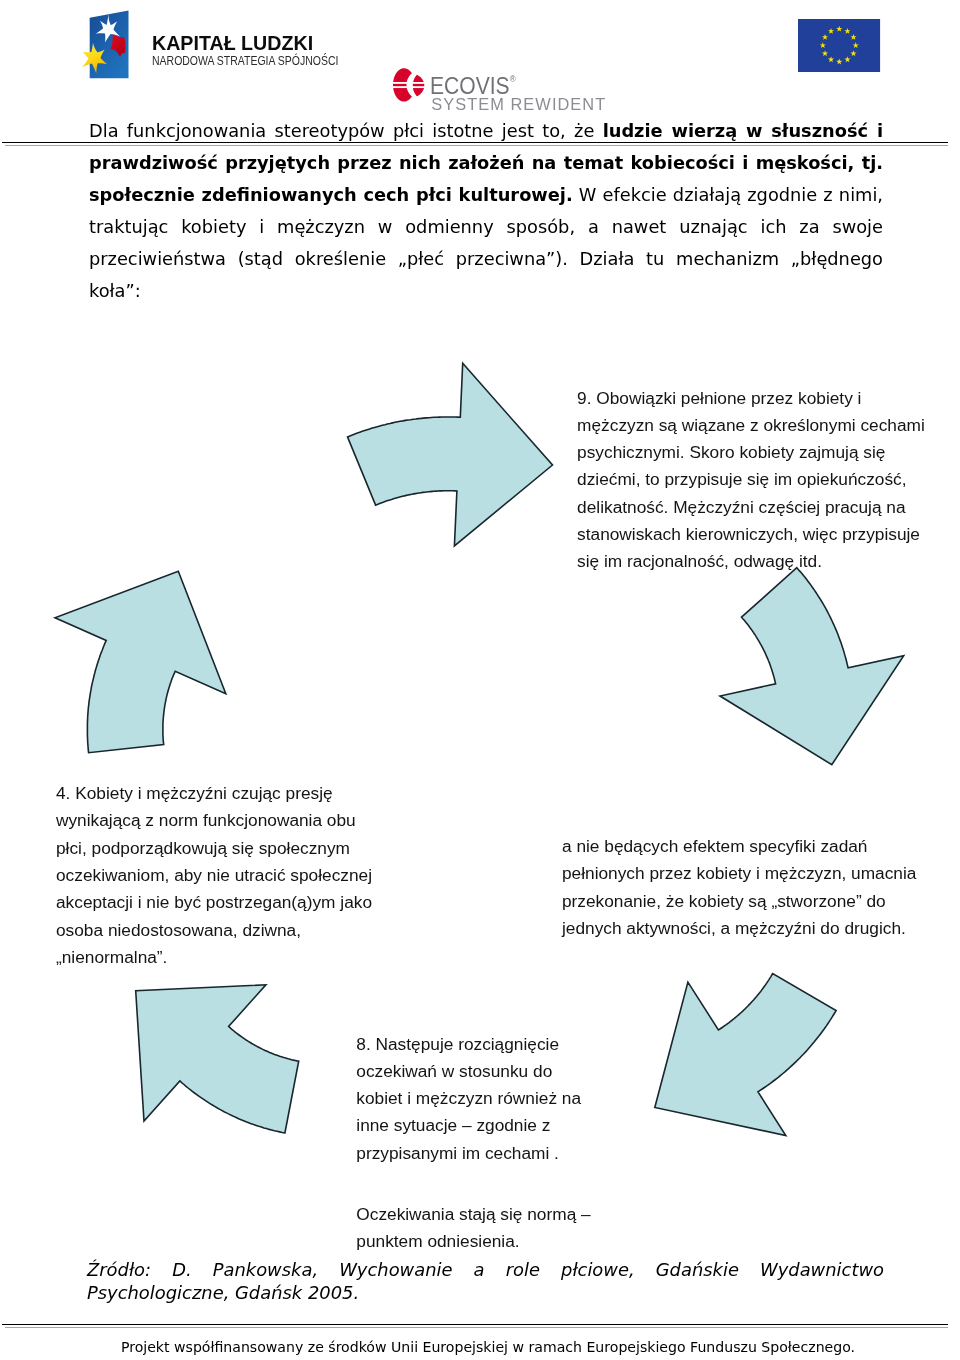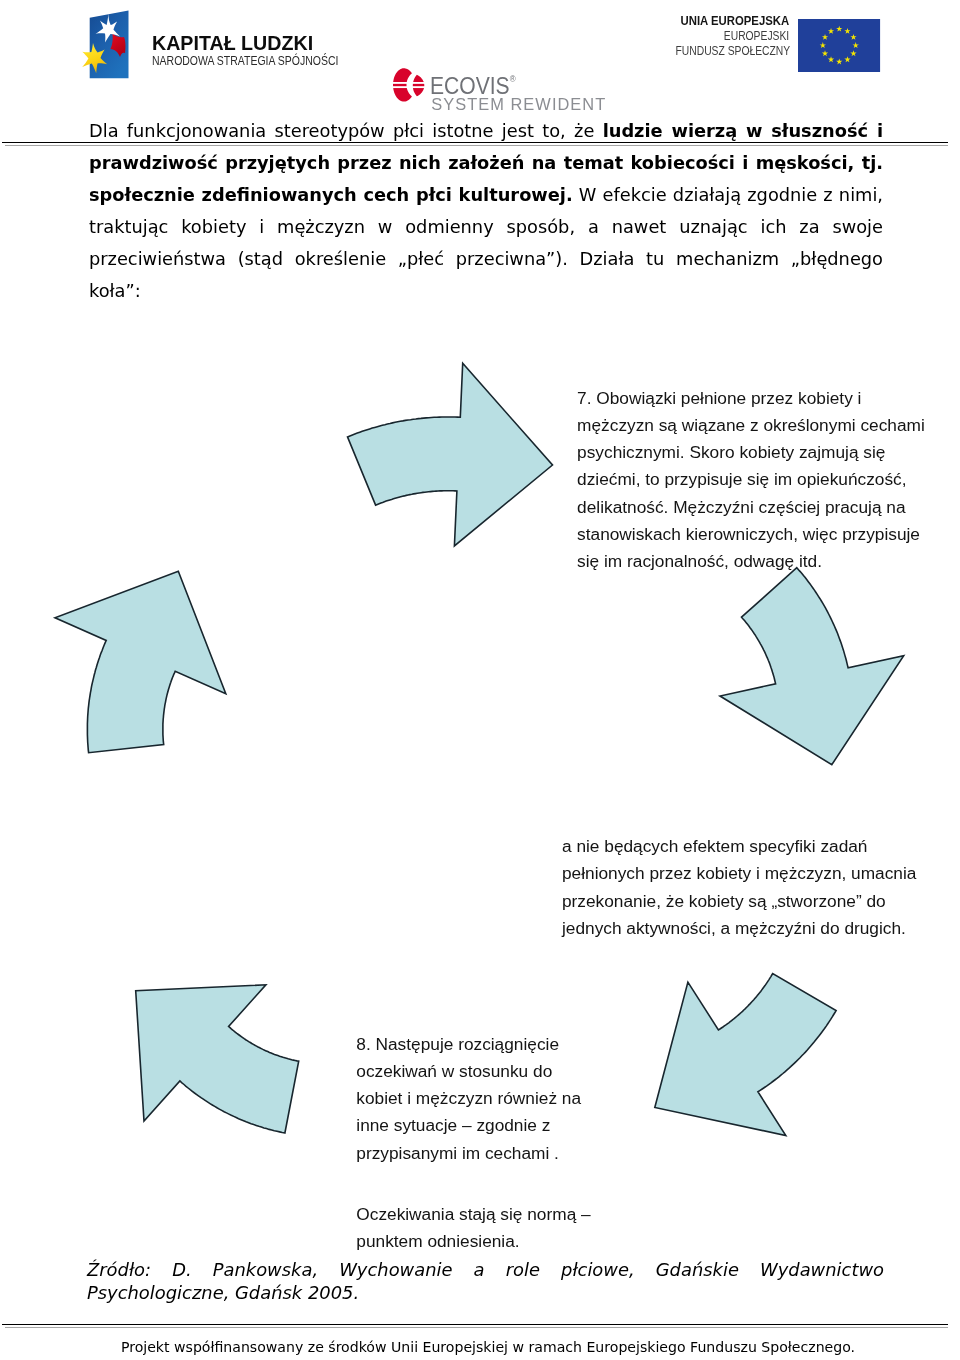--- a/index.html
+++ b/index.html
@@ -117,25 +117,20 @@
       <polygon points="18.90,30.49 18.21,31.48 17.54,32.29 16.75,33.10 15.99,33.74 15.13,34.33 14.23,34.81 13.40,35.15 12.46,35.40 11.60,35.52 10.65,35.54 9.71,35.43 8.85,35.23 7.93,34.89 7.11,34.48 6.24,33.91 5.40,33.23 4.67,32.52 3.92,31.65 3.28,30.77 2.64,29.71 2.05,28.58 1.58,27.49 1.12,26.22 0.77,25.03 0.46,23.67 0.23,22.28 0.09,20.99 0.01,19.55 0.01,18.25 0.09,16.81 0.23,15.52 0.46,14.13 0.77,12.77 1.12,11.58 1.58,10.31 2.05,9.22 2.64,8.09 3.28,7.03 3.92,6.15 4.67,5.28 5.40,4.57 6.24,3.89 7.11,3.32 7.93,2.91 8.85,2.57 9.71,2.37 10.65,2.26 11.60,2.28 12.46,2.40 13.40,2.65 14.23,2.99 15.13,3.47 15.99,4.06 16.75,4.70 17.54,5.51 18.21,6.32 18.90,7.31 18.22,7.94 17.57,8.59 16.96,9.28 16.39,10.01 15.94,10.67 15.46,11.46 15.03,12.27 14.65,13.11 14.32,13.98 14.05,14.86 13.83,15.76 13.67,16.67 13.56,17.58 13.51,18.50 13.51,19.30 13.56,20.22 13.67,21.13 13.83,22.04 14.05,22.94 14.32,23.82 14.65,24.69 15.03,25.53 15.46,26.34 15.94,27.13 16.39,27.79 16.96,28.52 17.57,29.21 18.22,29.86" fill="#d8032b"></polygon>
       <polygon points="23.89,8.75 25.08,9.41 26.07,10.06 26.91,10.72 27.64,11.37 28.27,12.03 28.83,12.68 29.31,13.33 29.73,13.99 30.09,14.64 30.40,15.30 30.66,15.95 30.88,16.61 31.05,17.26 31.17,17.91 31.25,18.57 31.29,19.22 31.29,19.88 31.25,20.53 31.17,21.19 31.04,21.84 30.88,22.50 30.66,23.15 30.40,23.80 30.09,24.46 29.73,25.11 29.31,25.77 28.82,26.42 28.27,27.08 27.64,27.73 26.91,28.38 26.07,29.04 25.08,29.69 23.88,30.35 23.89,30.35 23.24,29.60 22.67,28.86 22.18,28.11 21.74,27.37 21.37,26.62 21.04,25.88 20.75,25.14 20.51,24.39 20.30,23.65 20.13,22.90 20.00,22.16 19.90,21.41 19.84,20.67 19.80,19.92 19.80,19.18 19.84,18.43 19.90,17.69 20.00,16.94 20.13,16.20 20.30,15.46 20.51,14.71 20.75,13.97 21.04,13.22 21.36,12.48 21.74,11.73 22.18,10.99 22.67,10.24 23.23,9.50 23.89,8.75" fill="#d8032b"></polygon>
       <rect x="0" y="16.0" width="32" height="1.85" fill="#ffffff"></rect>
       <rect x="0" y="20.2" width="32" height="1.85" fill="#ffffff"></rect>
     </svg>
     <div id="ecovis-title"><span>ECOVIS</span><span id="ecovis-reg">®</span></div>
     <div id="ecovis-sub">SYSTEM REWIDENT</div>
   </div>
 
   <div class="abs" id="eu-logo">
-    <div id="eu-text">
-      <div id="eu-l1">UNIA EUROPEJSKA</div>
-      <div id="eu-l2">EUROPEJSKI</div>
-      <div id="eu-l3">FUNDUSZ SPOŁECZNY</div>
-    </div>
     <svg id="eu-flag" viewBox="0 0 82 53">
       <rect x="0" y="0" width="82" height="53" fill="#20409a"></rect>
       <g id="eu-stars" fill="#f5e500">
           <polygon points="41.00,6.70 41.74,8.98 44.14,8.98 42.20,10.39 42.94,12.67 41.00,11.26 39.06,12.67 39.80,10.39 37.86,8.98 40.26,8.98"></polygon>
           <polygon points="49.25,8.91 49.99,11.19 52.39,11.19 50.45,12.60 51.19,14.88 49.25,13.47 47.31,14.88 48.05,12.60 46.11,11.19 48.51,11.19"></polygon>
           <polygon points="55.29,14.95 56.03,17.23 58.43,17.23 56.49,18.64 57.23,20.92 55.29,19.51 53.35,20.92 54.09,18.64 52.15,17.23 54.55,17.23"></polygon>
           <polygon points="57.50,23.20 58.24,25.48 60.64,25.48 58.70,26.89 59.44,29.17 57.50,27.76 55.56,29.17 56.30,26.89 54.36,25.48 56.76,25.48"></polygon>
           <polygon points="55.29,31.45 56.03,33.73 58.43,33.73 56.49,35.14 57.23,37.42 55.29,36.01 53.35,37.42 54.09,35.14 52.15,33.73 54.55,33.73"></polygon>
           <polygon points="49.25,37.49 49.99,39.77 52.39,39.77 50.45,41.18 51.19,43.46 49.25,42.05 47.31,43.46 48.05,41.18 46.11,39.77 48.51,39.77"></polygon>
           <polygon points="41.00,39.70 41.74,41.98 44.14,41.98 42.20,43.39 42.94,45.67 41.00,44.26 39.06,45.67 39.80,43.39 37.86,41.98 40.26,41.98"></polygon>
@@ -156,22 +151,23 @@
   </div>
 
   <svg class="abs" id="arrow-layer" width="960" height="1360" viewBox="0 0 960 1360">
     <path d="M 347.5 436.9 L 349.9 435.9 L 352.4 434.9 L 354.8 434.0 L 357.3 433.1 L 359.8 432.2 L 362.2 431.3 L 364.7 430.5 L 367.2 429.7 L 369.7 428.9 L 372.2 428.1 L 374.7 427.4 L 377.3 426.7 L 379.8 426.0 L 382.3 425.3 L 384.9 424.7 L 387.4 424.0 L 390.0 423.5 L 392.5 422.9 L 395.1 422.3 L 397.7 421.8 L 400.2 421.3 L 402.8 420.9 L 405.4 420.4 L 408.0 420.0 L 410.6 419.7 L 413.2 419.3 L 415.8 419.0 L 418.4 418.6 L 421.0 418.4 L 423.6 418.1 L 426.2 417.9 L 428.8 417.7 L 431.4 417.5 L 434.1 417.3 L 436.7 417.2 L 439.3 417.1 L 441.9 417.0 L 444.5 417.0 L 447.2 417.0 L 449.8 417.0 L 452.4 417.0 L 455.0 417.0 L 457.6 417.1 L 460.3 417.2 L 462.7 363.3 L 552.5 465.0 L 454.4 545.9 L 456.9 491.0 L 455.0 490.9 L 453.1 490.8 L 451.2 490.8 L 449.4 490.8 L 447.5 490.8 L 445.6 490.8 L 443.7 490.8 L 441.8 490.9 L 439.9 490.9 L 438.0 491.0 L 436.1 491.1 L 434.2 491.3 L 432.4 491.4 L 430.5 491.6 L 428.6 491.8 L 426.7 492.0 L 424.8 492.2 L 423.0 492.4 L 421.1 492.7 L 419.2 493.0 L 417.3 493.3 L 415.5 493.6 L 413.6 493.9 L 411.8 494.3 L 409.9 494.6 L 408.1 495.0 L 406.2 495.4 L 404.4 495.9 L 402.5 496.3 L 400.7 496.8 L 398.9 497.3 L 397.0 497.8 L 395.2 498.3 L 393.4 498.8 L 391.6 499.4 L 389.8 499.9 L 388.0 500.5 L 386.2 501.1 L 384.4 501.7 L 382.6 502.4 L 380.9 503.0 L 379.1 503.7 L 377.3 504.4 L 375.6 505.1 Z"></path>
     <path d="M 796.8 567.7 L 798.5 569.7 L 800.2 571.6 L 801.9 573.6 L 803.5 575.6 L 805.2 577.6 L 806.7 579.6 L 808.3 581.7 L 809.9 583.8 L 811.4 585.9 L 812.9 588.0 L 814.4 590.1 L 815.8 592.2 L 817.2 594.4 L 818.6 596.6 L 820.0 598.7 L 821.4 601.0 L 822.7 603.2 L 824.0 605.4 L 825.3 607.7 L 826.5 609.9 L 827.7 612.2 L 828.9 614.5 L 830.1 616.8 L 831.2 619.1 L 832.3 621.5 L 833.4 623.8 L 834.5 626.2 L 835.5 628.6 L 836.5 630.9 L 837.5 633.3 L 838.4 635.7 L 839.3 638.2 L 840.2 640.6 L 841.1 643.0 L 841.9 645.5 L 842.7 647.9 L 843.5 650.4 L 844.2 652.9 L 844.9 655.4 L 845.6 657.8 L 846.3 660.3 L 846.9 662.9 L 847.5 665.4 L 848.1 667.9 L 903.7 655.7 L 831.8 764.7 L 720.0 696.0 L 775.6 683.8 L 775.2 682.1 L 774.8 680.5 L 774.4 678.8 L 774.0 677.1 L 773.5 675.5 L 773.0 673.8 L 772.5 672.2 L 772.0 670.5 L 771.5 668.9 L 770.9 667.3 L 770.4 665.7 L 769.8 664.0 L 769.2 662.4 L 768.5 660.8 L 767.9 659.2 L 767.2 657.7 L 766.5 656.1 L 765.8 654.5 L 765.1 652.9 L 764.4 651.4 L 763.6 649.8 L 762.9 648.3 L 762.1 646.8 L 761.3 645.3 L 760.4 643.8 L 759.6 642.3 L 758.7 640.8 L 757.8 639.3 L 756.9 637.8 L 756.0 636.4 L 755.1 634.9 L 754.1 633.5 L 753.2 632.1 L 752.2 630.6 L 751.2 629.2 L 750.2 627.9 L 749.2 626.5 L 748.1 625.1 L 747.1 623.8 L 746.0 622.4 L 744.9 621.1 L 743.8 619.8 L 742.6 618.5 L 741.5 617.2 Z"></path>
     <path d="M 284.9 1133.0 L 282.2 1132.5 L 279.6 1131.9 L 277.0 1131.3 L 274.3 1130.7 L 271.7 1130.0 L 269.1 1129.4 L 266.5 1128.6 L 263.9 1127.9 L 261.4 1127.1 L 258.8 1126.3 L 256.2 1125.4 L 253.7 1124.6 L 251.1 1123.7 L 248.6 1122.7 L 246.1 1121.8 L 243.6 1120.7 L 241.1 1119.7 L 238.6 1118.7 L 236.2 1117.6 L 233.7 1116.4 L 231.3 1115.3 L 228.9 1114.1 L 226.5 1112.9 L 224.1 1111.7 L 221.7 1110.4 L 219.3 1109.1 L 217.0 1107.8 L 214.7 1106.4 L 212.3 1105.0 L 210.0 1103.6 L 207.8 1102.2 L 205.5 1100.7 L 203.3 1099.2 L 201.0 1097.7 L 198.8 1096.1 L 196.7 1094.6 L 194.5 1093.0 L 192.3 1091.3 L 190.2 1089.7 L 188.1 1088.0 L 186.0 1086.3 L 184.0 1084.5 L 181.9 1082.8 L 179.9 1081.0 L 144.0 1121.1 L 135.7 990.8 L 265.9 984.8 L 228.6 1026.5 L 230.0 1027.7 L 231.3 1028.9 L 232.7 1030.0 L 234.1 1031.2 L 235.5 1032.3 L 236.9 1033.4 L 238.4 1034.5 L 239.8 1035.5 L 241.3 1036.6 L 242.7 1037.6 L 244.2 1038.7 L 245.7 1039.7 L 247.2 1040.6 L 248.7 1041.6 L 250.3 1042.5 L 251.8 1043.5 L 253.4 1044.4 L 254.9 1045.3 L 256.5 1046.1 L 258.1 1047.0 L 259.7 1047.8 L 261.3 1048.6 L 262.9 1049.4 L 264.6 1050.2 L 266.2 1050.9 L 267.8 1051.6 L 269.5 1052.4 L 271.1 1053.0 L 272.8 1053.7 L 274.5 1054.4 L 276.2 1055.0 L 277.9 1055.6 L 279.6 1056.2 L 281.3 1056.7 L 283.0 1057.3 L 284.7 1057.8 L 286.5 1058.3 L 288.2 1058.8 L 289.9 1059.2 L 291.7 1059.7 L 293.4 1060.1 L 295.2 1060.5 L 296.9 1060.9 L 298.7 1061.2 Z"></path>
     <path d="M 88.6 752.7 L 88.3 750.1 L 88.1 747.5 L 87.9 744.9 L 87.7 742.3 L 87.6 739.7 L 87.5 737.1 L 87.4 734.5 L 87.4 731.9 L 87.4 729.3 L 87.4 726.7 L 87.4 724.0 L 87.5 721.4 L 87.6 718.8 L 87.7 716.2 L 87.9 713.6 L 88.1 711.0 L 88.3 708.4 L 88.6 705.8 L 88.9 703.2 L 89.2 700.6 L 89.6 698.0 L 90.0 695.5 L 90.4 692.9 L 90.9 690.3 L 91.3 687.8 L 91.8 685.2 L 92.4 682.6 L 93.0 680.1 L 93.6 677.6 L 94.2 675.0 L 94.9 672.5 L 95.5 670.0 L 96.3 667.5 L 97.0 665.0 L 97.8 662.5 L 98.6 660.0 L 99.5 657.5 L 100.3 655.1 L 101.2 652.6 L 102.2 650.2 L 103.1 647.7 L 104.1 645.3 L 105.1 642.9 L 106.2 640.5 L 55.0 617.8 L 178.3 571.3 L 225.8 693.7 L 175.2 671.2 L 174.5 672.8 L 173.8 674.3 L 173.2 675.9 L 172.5 677.5 L 171.9 679.1 L 171.3 680.7 L 170.8 682.3 L 170.2 683.9 L 169.7 685.6 L 169.2 687.2 L 168.7 688.8 L 168.2 690.5 L 167.8 692.1 L 167.3 693.8 L 166.9 695.4 L 166.5 697.1 L 166.1 698.8 L 165.8 700.4 L 165.5 702.1 L 165.1 703.8 L 164.8 705.5 L 164.6 707.1 L 164.3 708.8 L 164.1 710.5 L 163.9 712.2 L 163.7 713.9 L 163.5 715.6 L 163.4 717.3 L 163.2 719.0 L 163.1 720.7 L 163.0 722.4 L 162.9 724.1 L 162.9 725.9 L 162.9 727.6 L 162.9 729.3 L 162.9 731.0 L 162.9 732.7 L 162.9 734.4 L 163.0 736.1 L 163.1 737.8 L 163.2 739.5 L 163.3 741.2 L 163.5 742.9 L 163.7 744.6 Z"></path>
     <path d="M 836.1 1010.6 L 834.8 1012.8 L 833.4 1015.0 L 832.1 1017.2 L 830.7 1019.4 L 829.2 1021.6 L 827.8 1023.7 L 826.4 1025.9 L 824.9 1028.0 L 823.4 1030.1 L 821.8 1032.2 L 820.3 1034.2 L 818.7 1036.3 L 817.1 1038.3 L 815.5 1040.3 L 813.9 1042.3 L 812.2 1044.3 L 810.5 1046.3 L 808.8 1048.2 L 807.1 1050.2 L 805.4 1052.1 L 803.6 1054.0 L 801.8 1055.8 L 800.0 1057.7 L 798.2 1059.5 L 796.3 1061.4 L 794.5 1063.1 L 792.6 1064.9 L 790.7 1066.7 L 788.8 1068.4 L 786.8 1070.1 L 784.9 1071.8 L 782.9 1073.5 L 780.9 1075.1 L 778.9 1076.8 L 776.9 1078.4 L 774.8 1080.0 L 772.8 1081.5 L 770.7 1083.1 L 768.6 1084.6 L 766.5 1086.1 L 764.4 1087.5 L 762.2 1089.0 L 760.1 1090.4 L 757.9 1091.8 L 785.8 1135.5 L 654.8 1107.5 L 687.9 982.1 L 718.4 1029.9 L 719.9 1029.0 L 721.4 1028.0 L 722.9 1027.0 L 724.4 1025.9 L 725.9 1024.9 L 727.3 1023.8 L 728.8 1022.8 L 730.2 1021.7 L 731.6 1020.6 L 733.0 1019.5 L 734.4 1018.3 L 735.8 1017.2 L 737.2 1016.0 L 738.5 1014.9 L 739.9 1013.7 L 741.2 1012.5 L 742.5 1011.3 L 743.8 1010.0 L 745.1 1008.8 L 746.4 1007.5 L 747.7 1006.2 L 748.9 1004.9 L 750.2 1003.6 L 751.4 1002.3 L 752.6 1001.0 L 753.8 999.7 L 755.0 998.3 L 756.2 996.9 L 757.3 995.6 L 758.4 994.2 L 759.6 992.8 L 760.7 991.4 L 761.8 989.9 L 762.8 988.5 L 763.9 987.0 L 765.0 985.6 L 766.0 984.1 L 767.0 982.6 L 768.0 981.1 L 769.0 979.6 L 769.9 978.1 L 770.9 976.6 L 771.8 975.0 L 772.7 973.5 Z"></path>
   </svg>
 
-  <div class="tbox" id="box1">7. Obowiązki pełnione przez kobiety i mężczyzn są wiązane z określonymi cechami psychicznymi. Skoro kobiety zajmują się dziećmi, to przypisuje się im opiekuńczość, delikatność. Mężczyźni częściej pracują na stanowiskach kierowniczych, więc przypisuje się im racjonalność, odwagę itd.</div>
+  <div class="tbox" id="box1">9. Obowiązki pełnione przez kobiety i mężczyzn są wiązane z określonymi cechami psychicznymi. Skoro kobiety zajmują się dziećmi, to przypisuje się im opiekuńczość, delikatność. Mężczyźni częściej pracują na stanowiskach kierowniczych, więc przypisuje się im racjonalność, odwagę itd.</div>
   <div class="tbox" id="box2b">a nie będących efektem specyfiki zadań pełnionych przez kobiety i mężczyzn, umacnia przekonanie, że kobiety są „stworzone” do jednych aktywności, a mężczyźni do drugich.</div>
   <div class="tbox" id="box3a">8. Następuje rozciągnięcie oczekiwań w stosunku do kobiet i mężczyzn również na inne sytuacje – zgodnie z przypisanymi im cechami .</div>
   <div class="tbox" id="box3b">Oczekiwania stają się normą – punktem odniesienia.</div>
+  <div class="tbox" id="box4">4. Kobiety i mężczyźni czując presję wynikającą z norm funkcjonowania obu płci, podporządkowują się społecznym oczekiwaniom, aby nie utracić społecznej akceptacji i nie być postrzegan(ą)ym jako osoba niedostosowana, dziwna, „nienormalna”.</div>
 
   <div class="abs" id="source">Źródło: D. Pankowska, Wychowanie a role płciowe, Gdańskie Wydawnictwo Psychologiczne, Gdańsk 2005.</div>
   <div class="rule-dark" style="top:1324px"></div>
   <div class="rule-grey" style="top:1327.3px"></div>
   <div class="abs" id="footer">Projekt współfinansowany ze środków Unii Europejskiej w ramach Europejskiego Funduszu Społecznego.</div>
 </div>
 
 </body></html>

